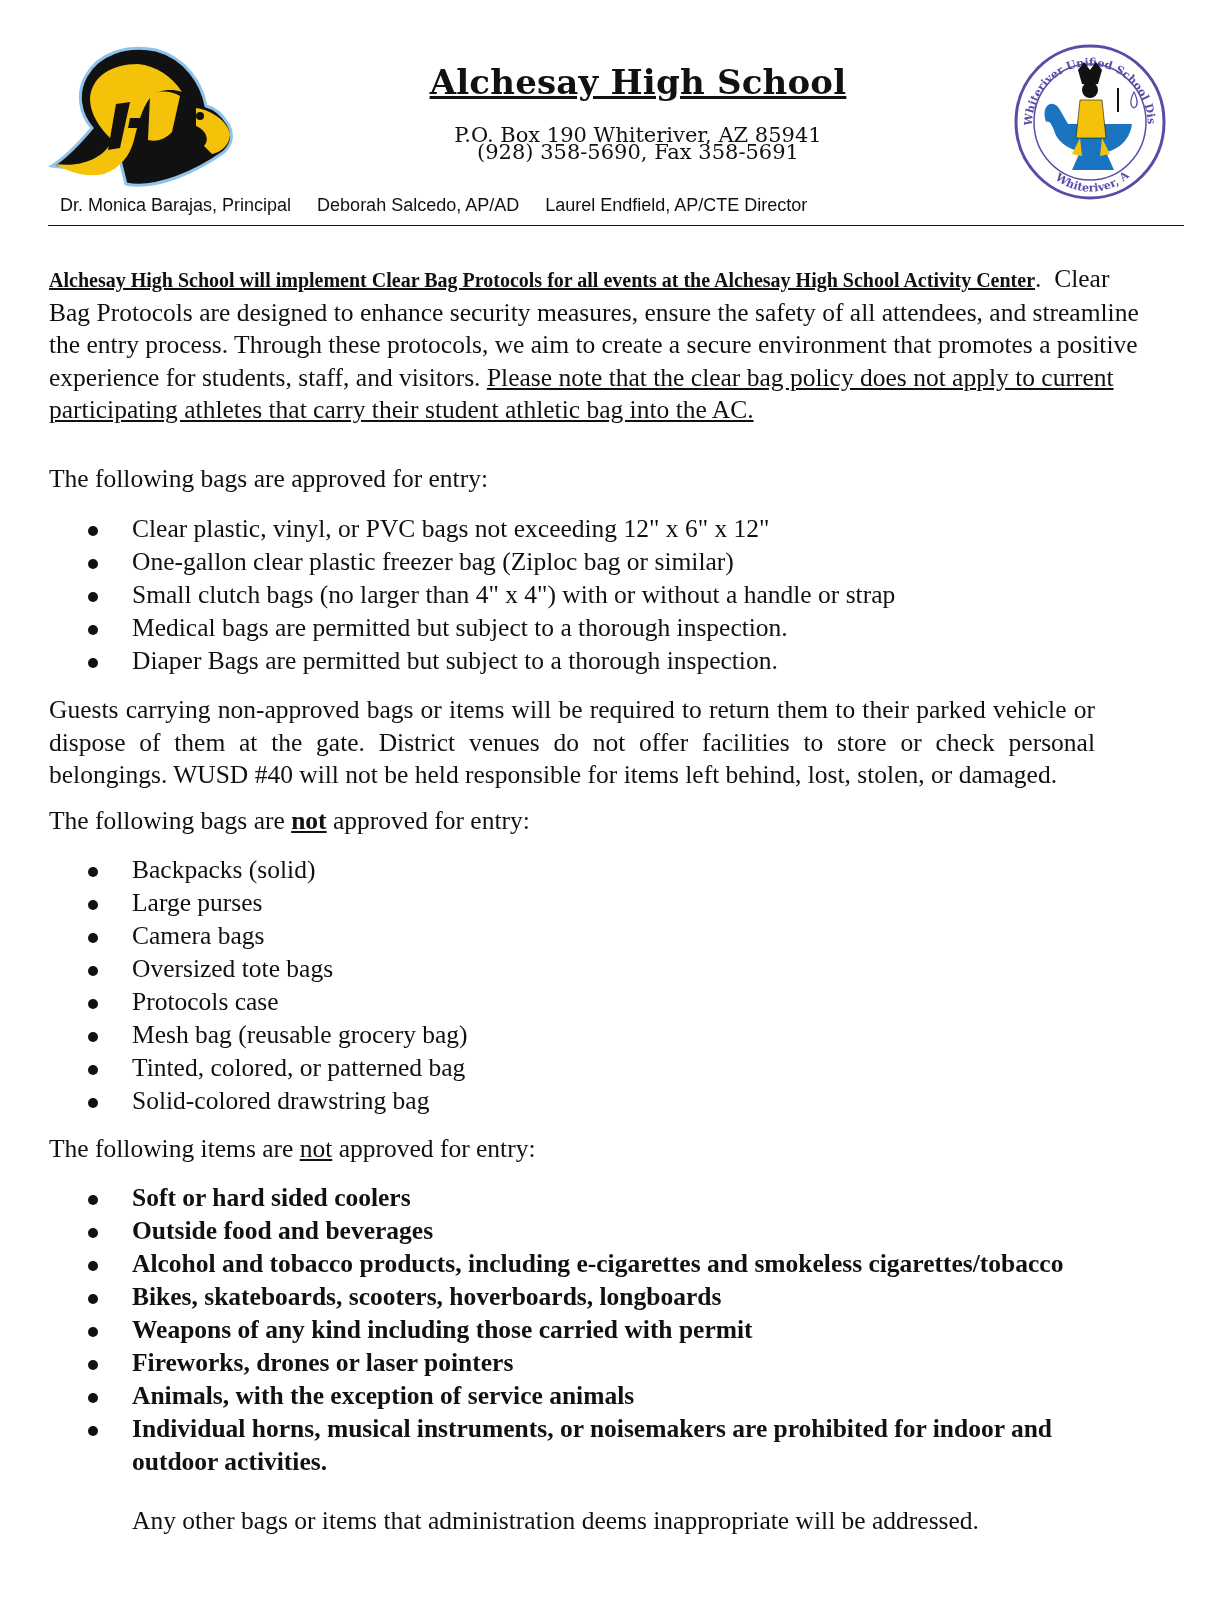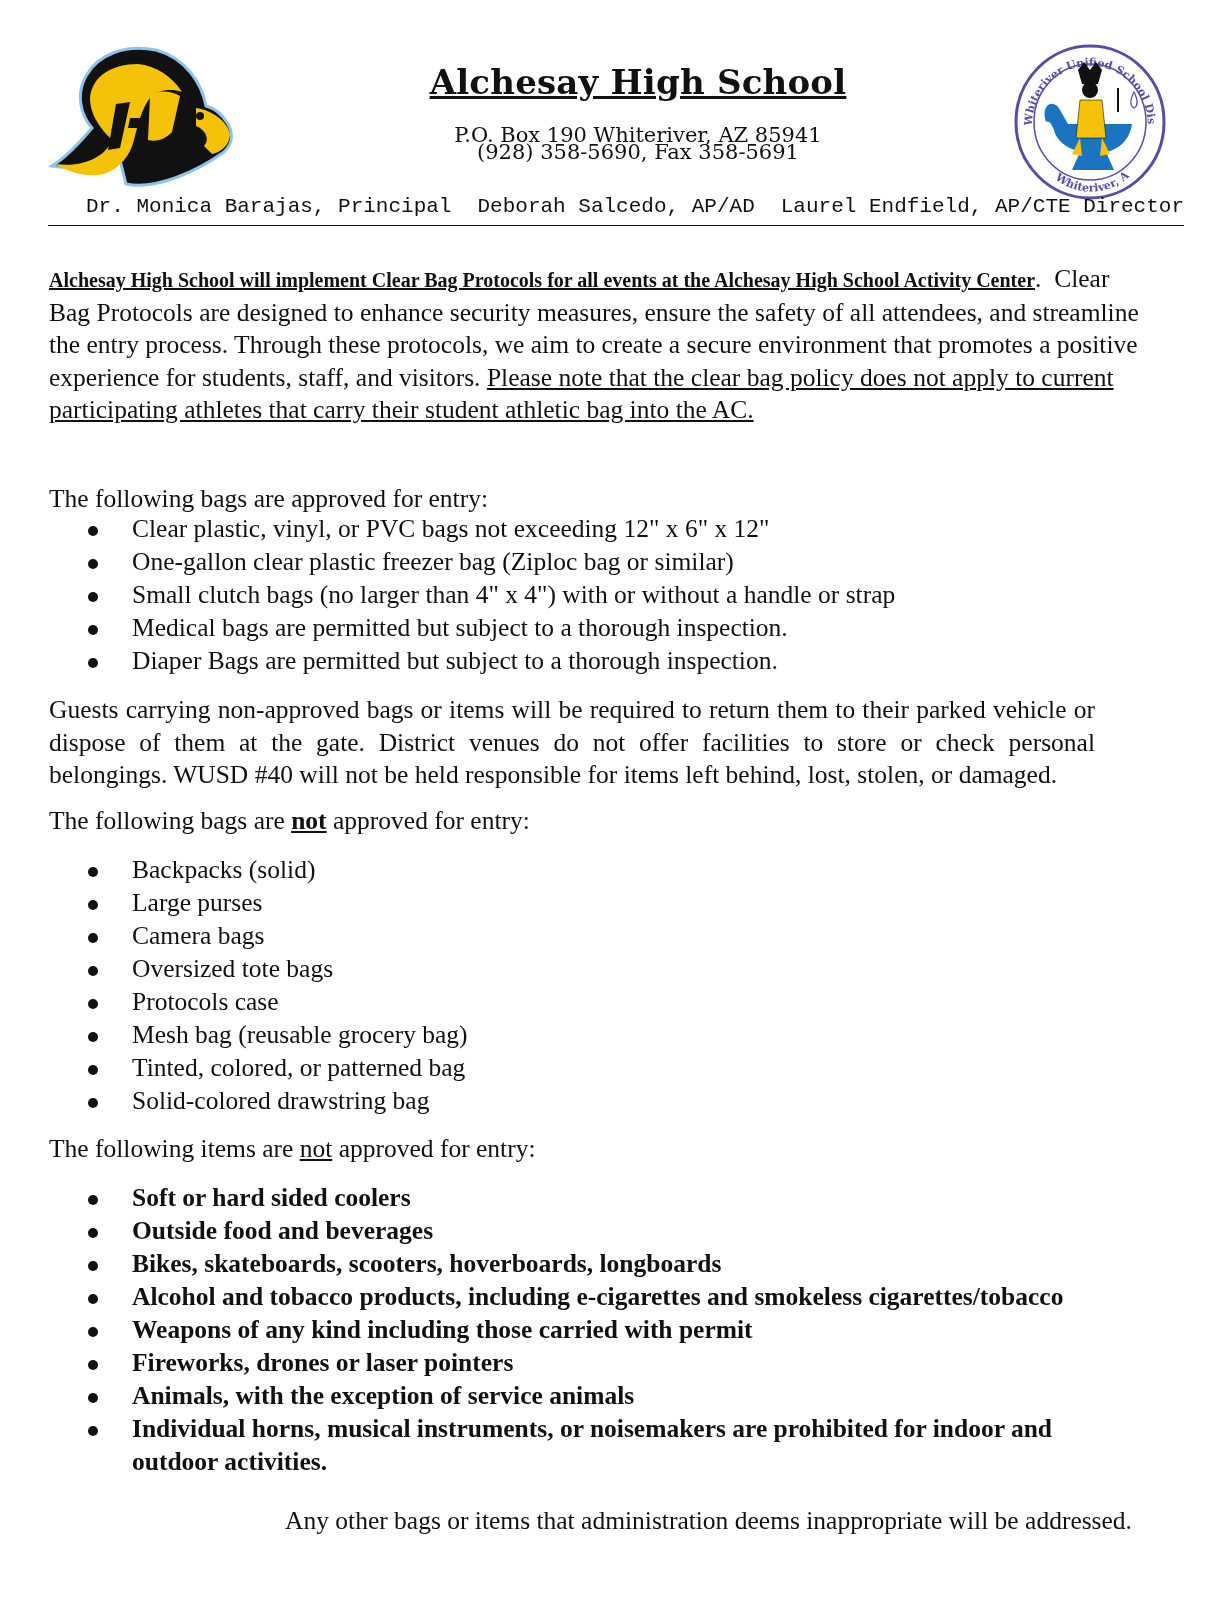--- a/index.html
+++ b/index.html
@@ -18,23 +18,22 @@
   }
   .address, .phone {
     left: 300px; width: 676px; text-align: center;
     font-family: "DejaVu Serif", "Liberation Serif", serif; font-size: 21px;
   }
   .address { top: 123px; }
   .phone { top: 140px; }
   .staff-row {
     left: 48px; width: 1136px; top: 195px; height: 30px;
     border-bottom: 1.5px solid #111;
-    font-family: Liberation Mono, monospace; font-size: 21px;
+    font-family: Liberation Sans, sans-serif; font-size: 18px;
     white-space: nowrap;
-    text-align: right;
   }
   .staff-row span { display: inline-block; }
   .staff-1 { margin-left: 12px; }
   .staff-2 { margin-left: 26px; }
   .staff-3 { margin-left: 26px; }
 
   
   .body-block {
     left: 49px; width: 1100px; font-size: 25.5px; line-height: 32.5px;
   }
@@ -100,21 +99,21 @@
 </div>
 
 <div class="abs body-block intro">
   <p class="para">
     <span class="lead">Alchesay High School will implement Clear Bag Protocols for all events at the Alchesay High School Activity Center</span><span>.</span>&nbsp;
     <span>Clear Bag Protocols are designed to enhance security measures, ensure the safety of all attendees, and streamline the entry process. Through these protocols, we aim to create a secure environment that promotes a positive experience for students, staff, and visitors.</span>
     <span class="note">Please note that the clear bag policy does not apply to current participating athletes that carry their student athletic bag into the AC.</span>
   </p>
 </div>
 
-<div class="abs body-block" style="top:483px;">
+<div class="abs body-block" style="top:463px;">
   <p class="para">The following bags are approved for entry:</p>
 </div>
 <div class="abs body-block" style="top:512px;">
   <ul class="bullets" id="approved-list">
       <li><span class="dot"></span><span>Clear plastic, vinyl, or PVC bags not exceeding 12" x 6" x 12"</span></li>
       <li><span class="dot"></span><span>One-gallon clear plastic freezer bag (Ziploc bag or similar)</span></li>
       <li><span class="dot"></span><span>Small clutch bags (no larger than 4" x 4") with or without a handle or strap</span></li>
       <li><span class="dot"></span><span>Medical bags are permitted but subject to a thorough inspection.</span></li>
       <li><span class="dot"></span><span>Diaper Bags are permitted but subject to a thorough inspection.</span></li>
     </ul>
@@ -140,24 +139,24 @@
     </ul>
 </div>
 
 <div class="abs body-block" style="top:1133px;">
   <p class="para"><span>The following items are </span><span class="u">not</span><span> approved for entry:</span></p>
 </div>
 <div class="abs body-block" style="top:1181px; width:1020px;font-weight:bold;">
   <ul class="bullets" id="items-list">
       <li><span class="dot"></span><span>Soft or hard sided coolers</span></li>
       <li><span class="dot"></span><span>Outside food and beverages</span></li>
+      <li><span class="dot"></span><span>Alcohol and tobacco products, including e-cigarettes and smokeless cigarettes/tobacco</span></li>
       <li><span class="dot"></span><span>Bikes, skateboards, scooters, hoverboards, longboards</span></li>
-      <li><span class="dot"></span><span>Alcohol and tobacco products, including e-cigarettes and smokeless cigarettes/tobacco</span></li>
       <li><span class="dot"></span><span>Weapons of any kind including those carried with permit</span></li>
       <li><span class="dot"></span><span>Fireworks, drones or laser pointers</span></li>
       <li><span class="dot"></span><span>Animals, with the exception of service animals</span></li>
       <li><span class="dot"></span><span>Individual horns, musical instruments, or noisemakers are prohibited for indoor and outdoor activities.</span></li>
     </ul>
 </div>
 
-<div class="abs body-block" style="top:1505px; left:132px; width:1000px;text-align:right;">
+<div class="abs body-block" style="top:1505px; left:132px; width:1000px;">
   <p class="para">Any other bags or items that administration deems inappropriate will be addressed.</p>
 </div>
 
 </body></html>

